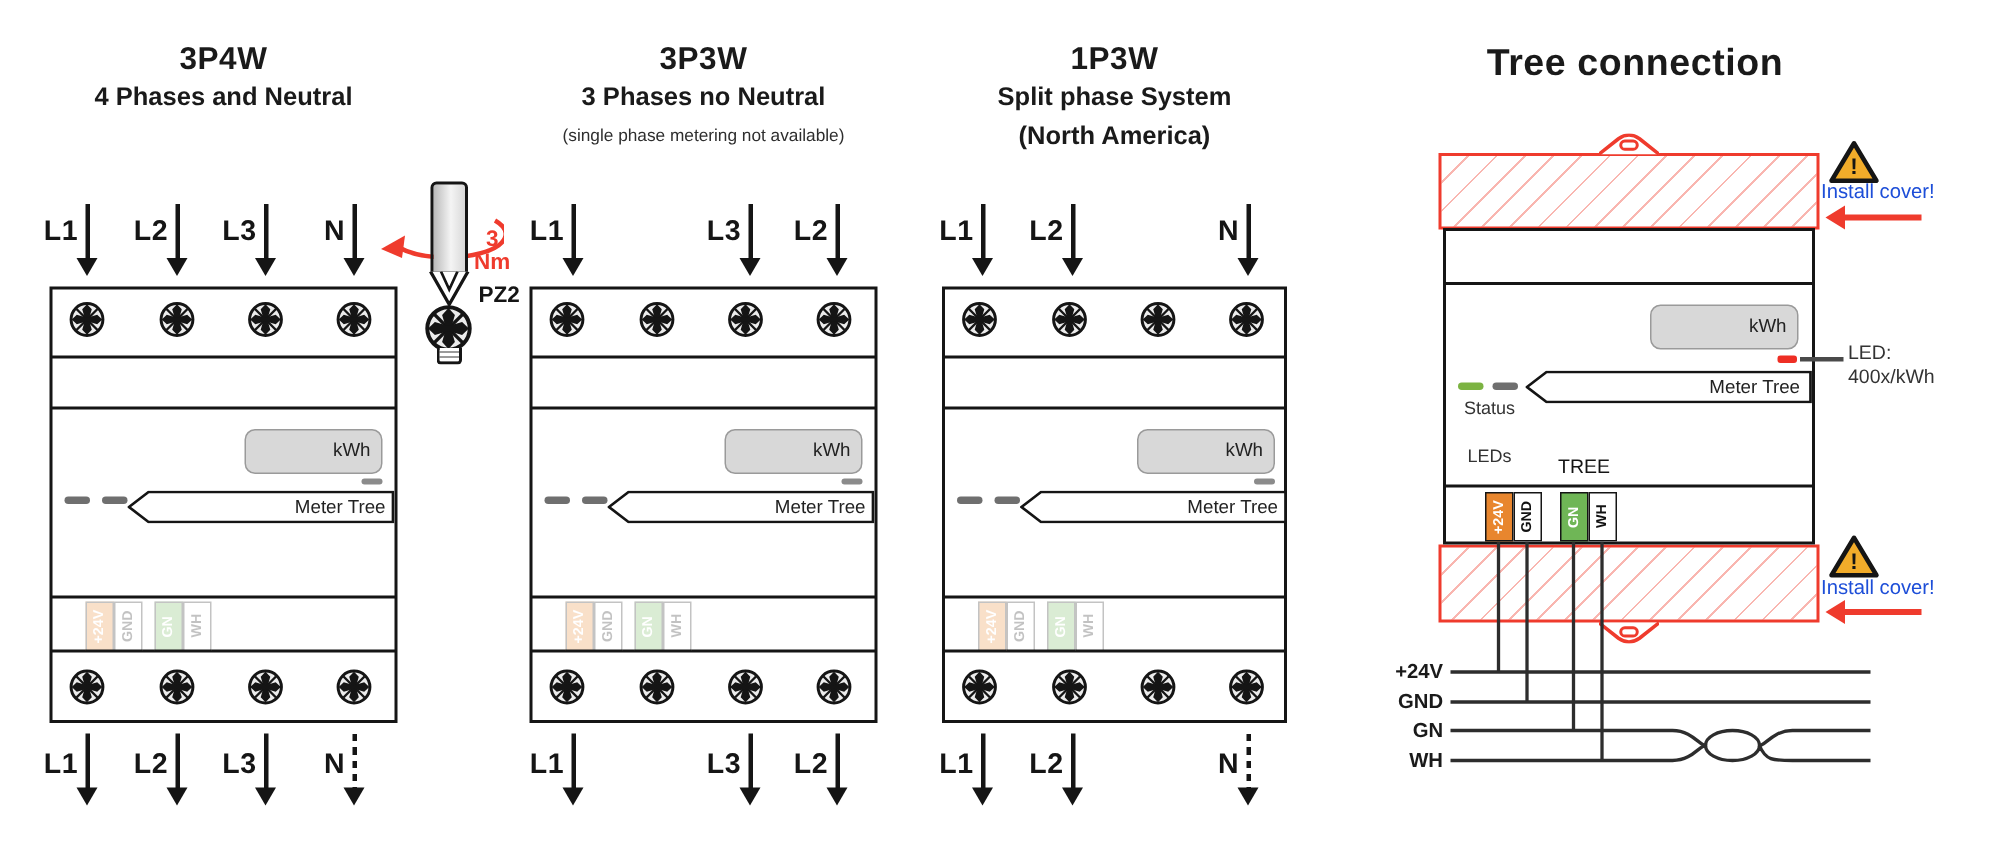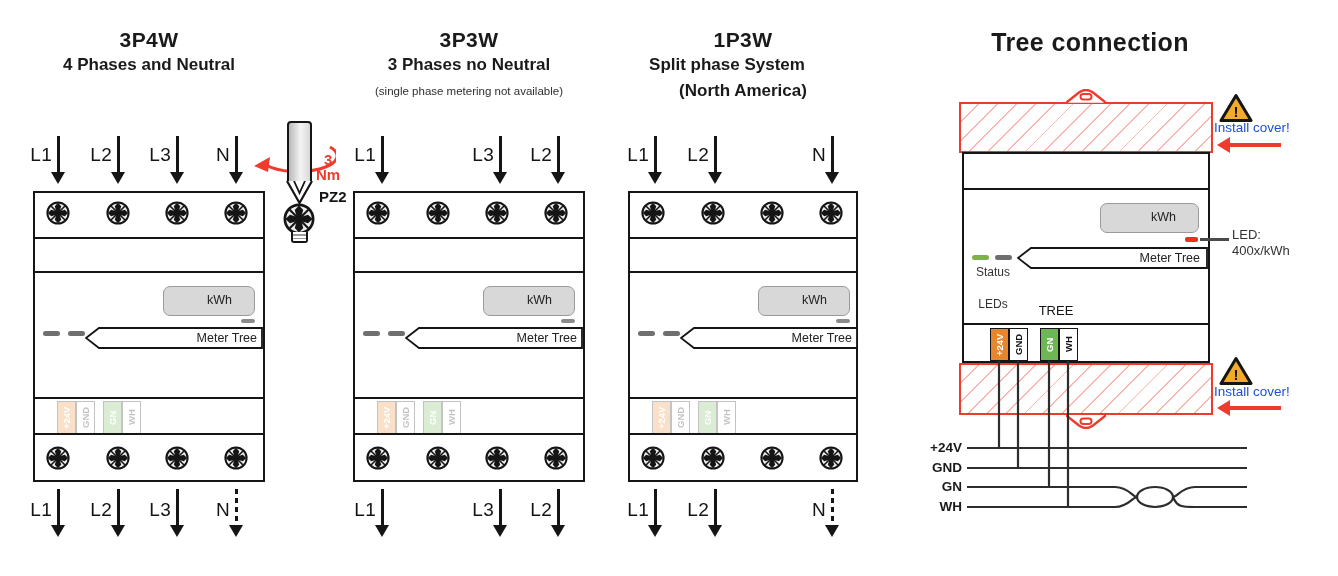--- a/index.html
+++ b/index.html
@@ -14,21 +14,21 @@
   .treetitle{position:absolute;top:28px;text-align:center;font-size:25px;font-weight:700;letter-spacing:.4px;color:#1a1a1a;}
   
   .meter{position:absolute;top:191px;height:291px;background:#fff;border:2px solid #151515;}
   .meter>*{position:absolute;}
   .hline{left:-1px;right:-1px;height:2px;background:#151515;}
   .h1{top:44px}.h2{top:78px}.h3{top:204px}.h4{top:240px}
   .screw{position:absolute;width:24px;height:24px;}
   .s1{left:11px}.s2{left:71px}.s3{left:130px}.s4{left:189px}
   .rowt{top:8px}.rowb{top:253px}
   .disp{border:1.6px solid #9a9a9a;background:#d8d8d8;border-radius:7px;text-align:right;
-        padding-right:22px;font-size:12.5px;color:#222;line-height:27px;}
+        padding-right:7px;font-size:12.5px;color:#222;line-height:27px;}
   .mdisp{left:128px;top:93px;width:92px;height:30px;}
   .leddash{left:206px;top:126px;width:14px;height:4px;border-radius:2px;background:#8b8b8b;}
   .sdash{top:138px;width:17px;height:5px;border-radius:2.5px;background:#6f6f6f;}
   .sd1{left:8px}.sd2{left:33px}
   .banner{left:50px;top:134px;width:178px;height:22px;}
   .bpoly{fill:#fff;stroke:#151515;stroke-width:1.8;}
   .bannertext{left:58px;top:134px;width:164px;height:22px;line-height:22px;text-align:right;
               font-size:12.5px;color:#222;}
   
   .term{position:absolute;width:19px;height:33px;border:1.8px solid #151515;background:#fff;color:#111;
@@ -37,21 +37,21 @@
   .term.orange{background:#e8862e;color:#fff;}
   .term.green{background:#6fb656;color:#fff;}
   .ghost{opacity:.25;}
   .g1{left:22px;top:208px}.g2{left:41px;top:208px}.g3{left:68px;top:208px}.g4{left:87px;top:208px}
   
   .ar{position:absolute;width:14px;height:49px;}
   .ar .sh{position:absolute;left:6px;top:0;width:2.5px;height:38px;background:#151515;}
   .ar .hd{position:absolute;left:0;top:36px;width:0;height:0;border-left:7px solid transparent;
           border-right:7px solid transparent;border-top:12px solid #151515;}
   .ar.dash .sh{background:repeating-linear-gradient(to bottom,#151515 0 5px,transparent 5px 9px);}
-  .plabel{position:absolute;width:40px;text-align:right;font-size:19px;font-weight:400;color:#151515;letter-spacing:.3px;}
+  .plabel{position:absolute;width:40px;text-align:right;font-size:19px;font-weight:700;color:#151515;letter-spacing:.3px;}
   
   .shaft{position:absolute;left:287px;top:121px;width:25px;height:62px;border:2px solid #151515;
          border-radius:4px 4px 0 0;background:linear-gradient(90deg,#b9b9b9,#f4f4f4 55%,#d9d9d9);}
   .shank{position:absolute;left:291px;top:232px;width:17px;height:11px;border:2px solid #151515;border-top:none;
          border-radius:0 0 3px 3px;background:repeating-linear-gradient(to bottom,#fff 0 2px,#9a9a9a 2px 3.5px);}
   .torquetxt{position:absolute;font-size:15px;font-weight:700;color:#ef3b2d;}
   .bitlbl{position:absolute;font-size:15px;font-weight:700;color:#151515;}
   
   .cover{position:absolute;left:959px;width:254px;border:2.5px solid #ef3b2d;
          background:repeating-linear-gradient(135deg,#fff 0 12px,#f9b6b0 12px 13.3px);}
@@ -103,21 +103,21 @@
 <div id="canvas">
 
   <div class="title" style="left:33px;width:232px">3P4W</div>
   <div class="subtitle" style="left:33px;width:232px">4 Phases and Neutral</div>
 
   <div class="title" style="left:353px;width:232px">3P3W</div>
   <div class="subtitle" style="left:353px;width:232px">3 Phases no Neutral</div>
   <div class="note" style="left:343px;width:252px">(single phase metering not available)</div>
 
   <div class="title" style="left:628px;width:230px">1P3W</div>
-  <div class="subtitle" style="left:612px;width:230px">Split phase System</div>
+  <div class="subtitle" style="left:628px;width:230px">Split phase System</div>
   <div class="subtitle" style="left:628px;top:81px;width:230px">(North America)</div>
 
   <div class="treetitle" style="left:955px;width:270px">Tree connection</div>
 
   <div class="meter" style="left:33px;width:232px">
     <div class="hline h1"></div>
     <div class="hline h2"></div>
     <div class="hline h3"></div>
     <div class="hline h4"></div>
     <svg class="screw s1 rowt">

